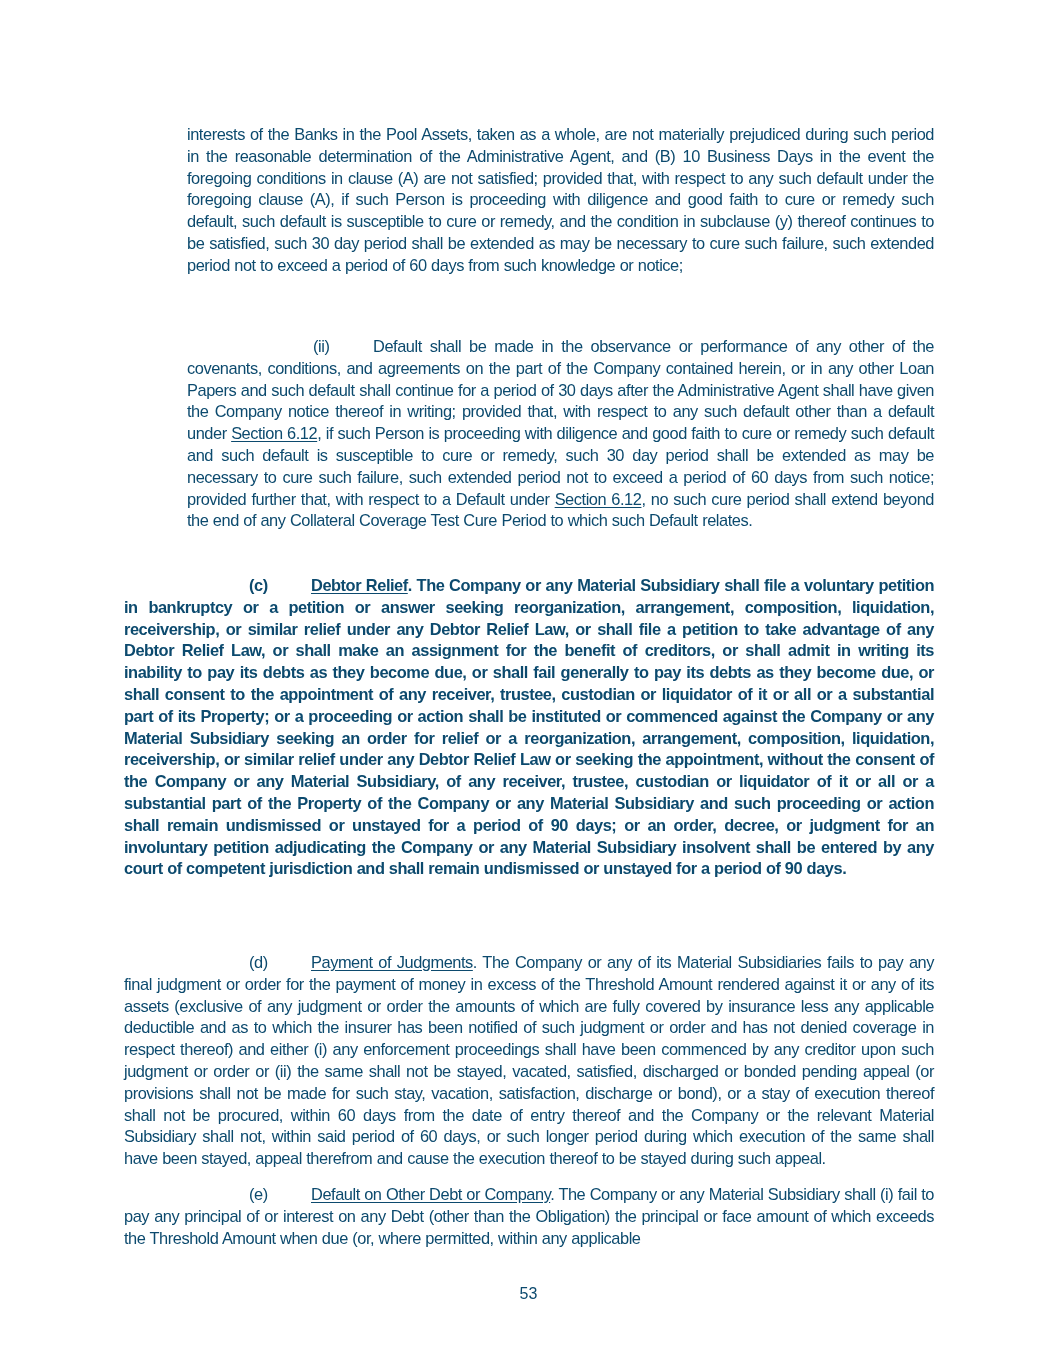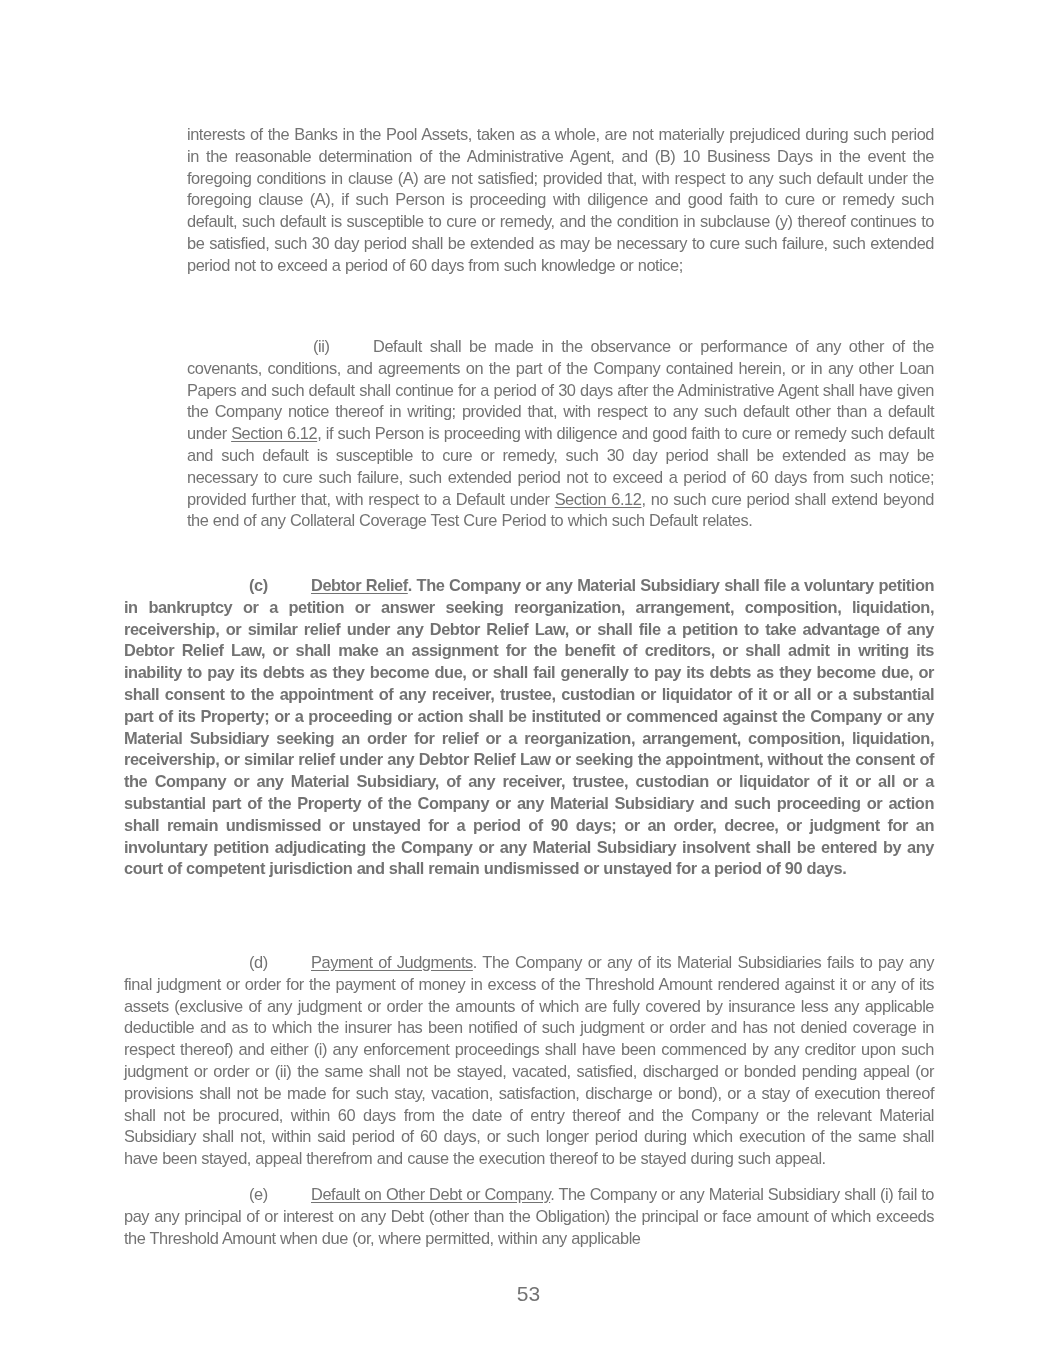--- a/index.html
+++ b/index.html
@@ -1,36 +1,36 @@
 <!DOCTYPE html>
 <html><head>
 <meta charset="utf-8">
 <style>
   html, body { margin: 0; padding: 0; background: #ffffff; }
   body { width: 1057px; height: 1365px; position: relative; overflow: hidden; }
   .page {
     position: absolute; left: 0; top: 0; width: 1057px; height: 1174px;
     font-family: "Liberation Sans", sans-serif;
-    color: #737373;
+    color: #0c4a6e;
   }
   .para {
     position: absolute;
     font-size: 16.4px;
     line-height: 21.8px;
     text-align: justify;
     letter-spacing: -0.45px;
     word-spacing: 0.3px;
   }
   .indented { left: 187px; width: 747px; }
   .full { left: 124px; width: 810px; }
   .u { text-decoration: underline; text-underline-offset: 2px; }
   .num { display: inline-block; margin-top: 16px; }
   .pageno {
     position: absolute; left: 0; width: 1057px; top: 1284px;
-    text-align: center; font-size: 21px; line-height: 20px;
+    text-align: center; font-size: 16px; line-height: 20px;
   }
 </style>
 </head>
 <body>
 
 <div class="page">
 
   <div class="para indented" style="top:124px;">
     <span>interests of the Banks in the Pool Assets, taken as a whole, are not materially prejudiced during such period in the reasonable determination of the Administrative Agent, and (B) 10 Business Days in the event the foregoing conditions in clause (A) are not satisfied; provided that, with respect to any such default under the foregoing clause (A), if such Person is proceeding with diligence and good faith to cure or remedy such default, such default is susceptible to cure or remedy, and the condition in subclause (y) thereof continues to be satisfied, such 30 day period shall be extended as may be necessary to cure such failure, such extended period not to exceed a period of 60 days from such knowledge or notice;</span>
   </div>

